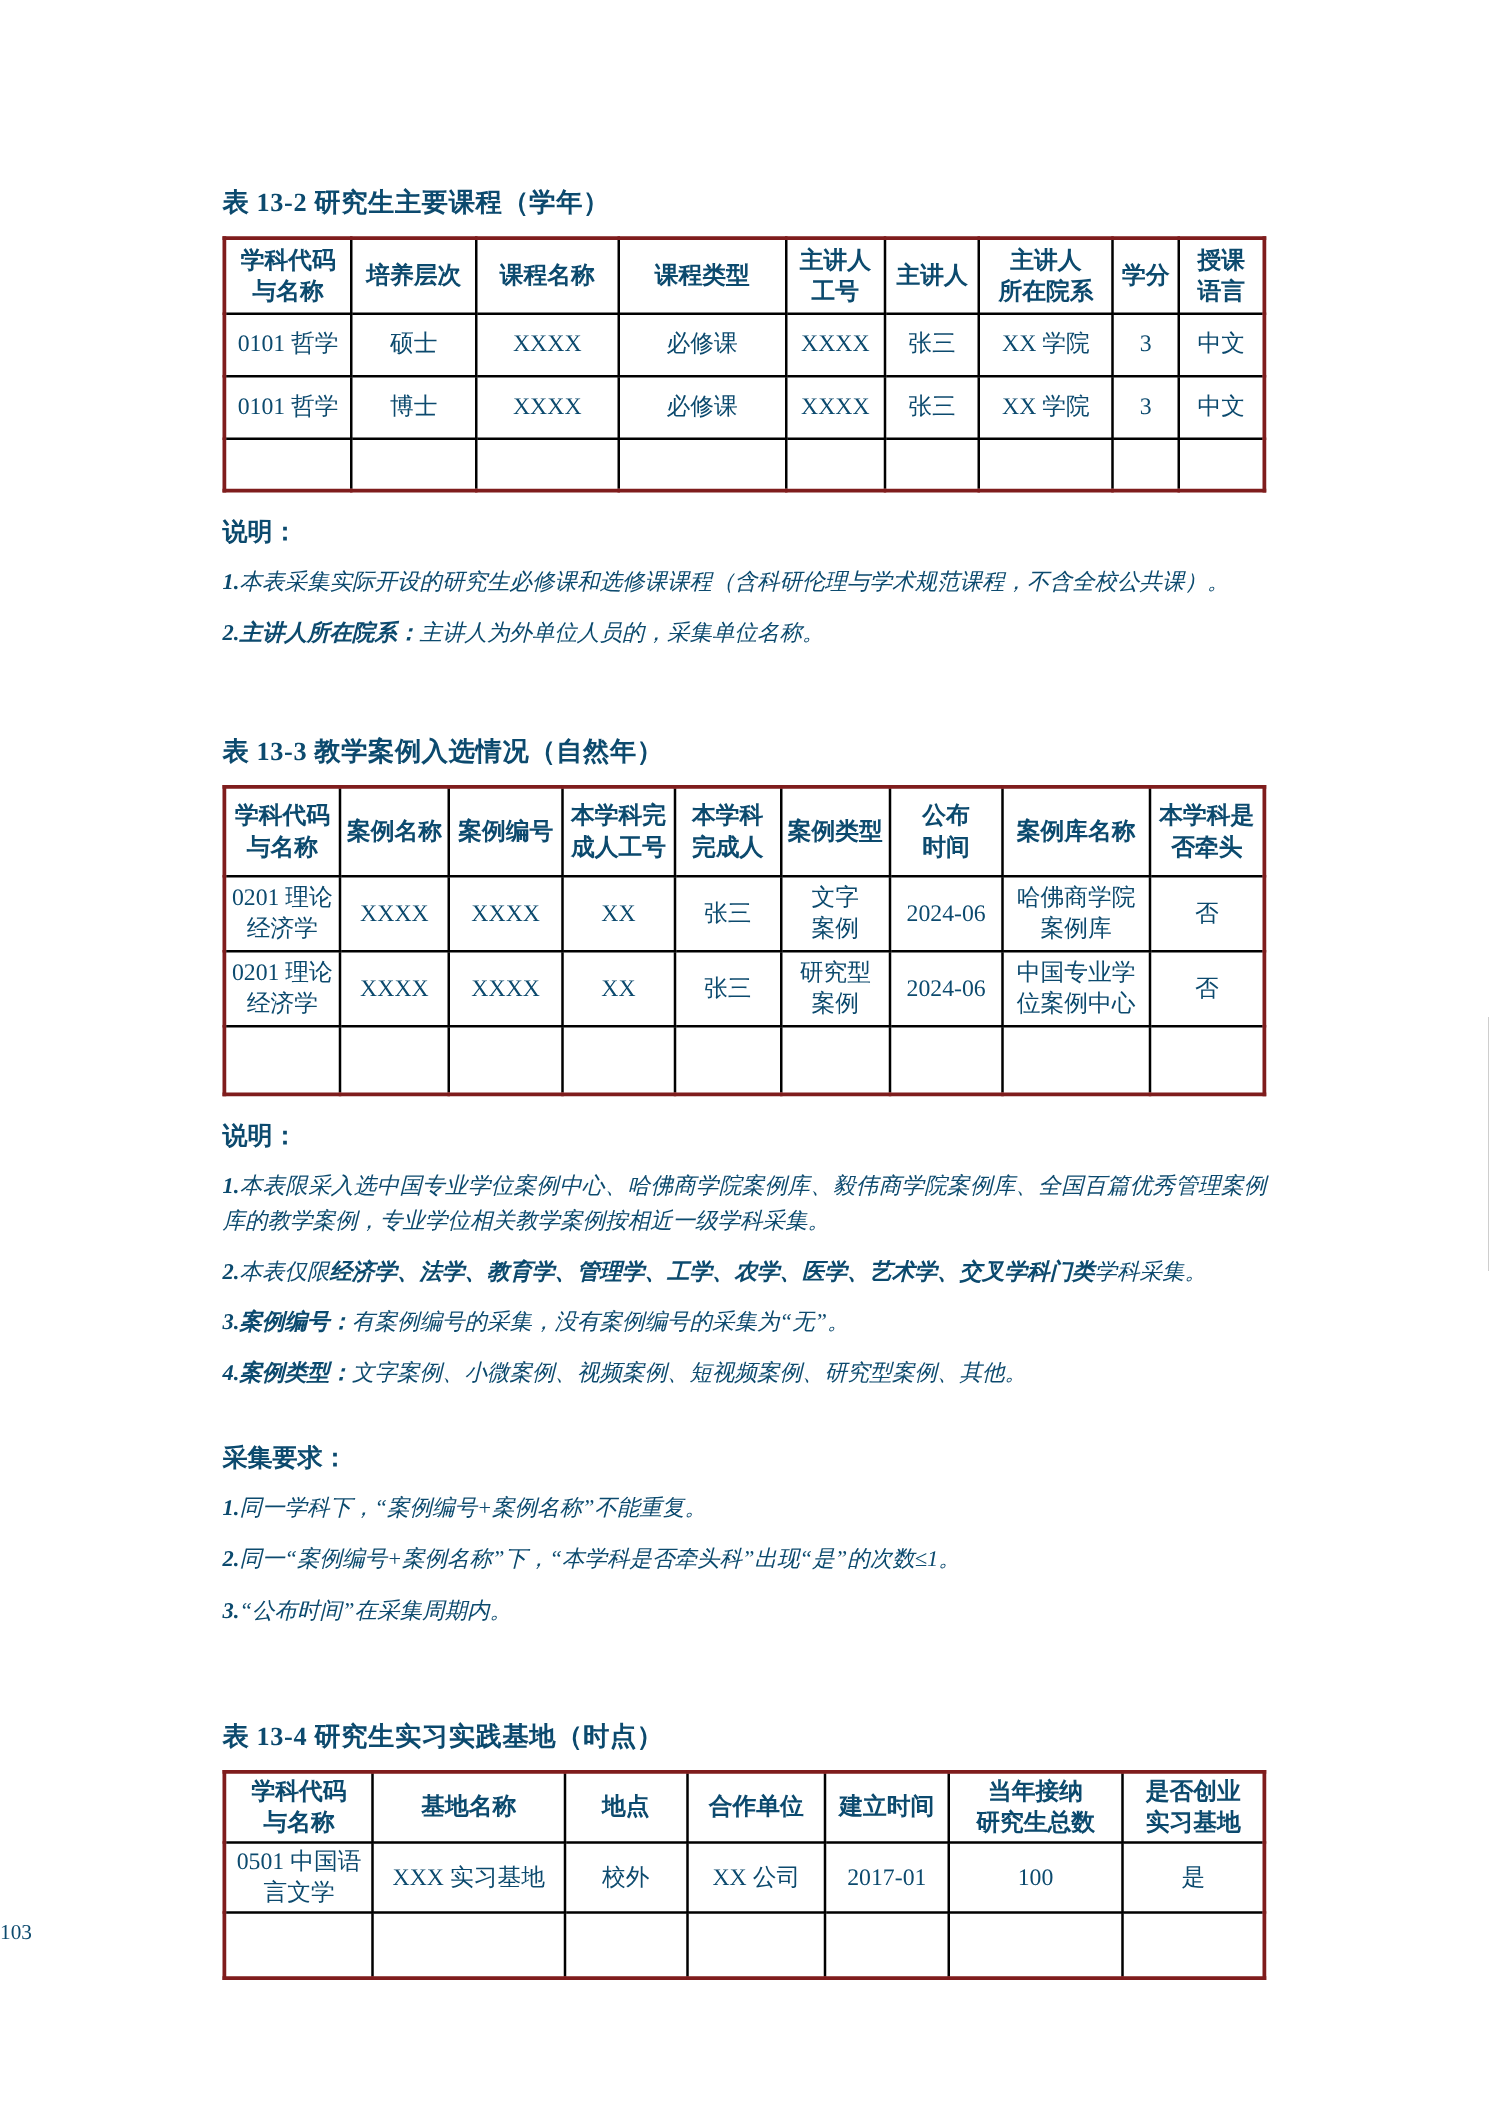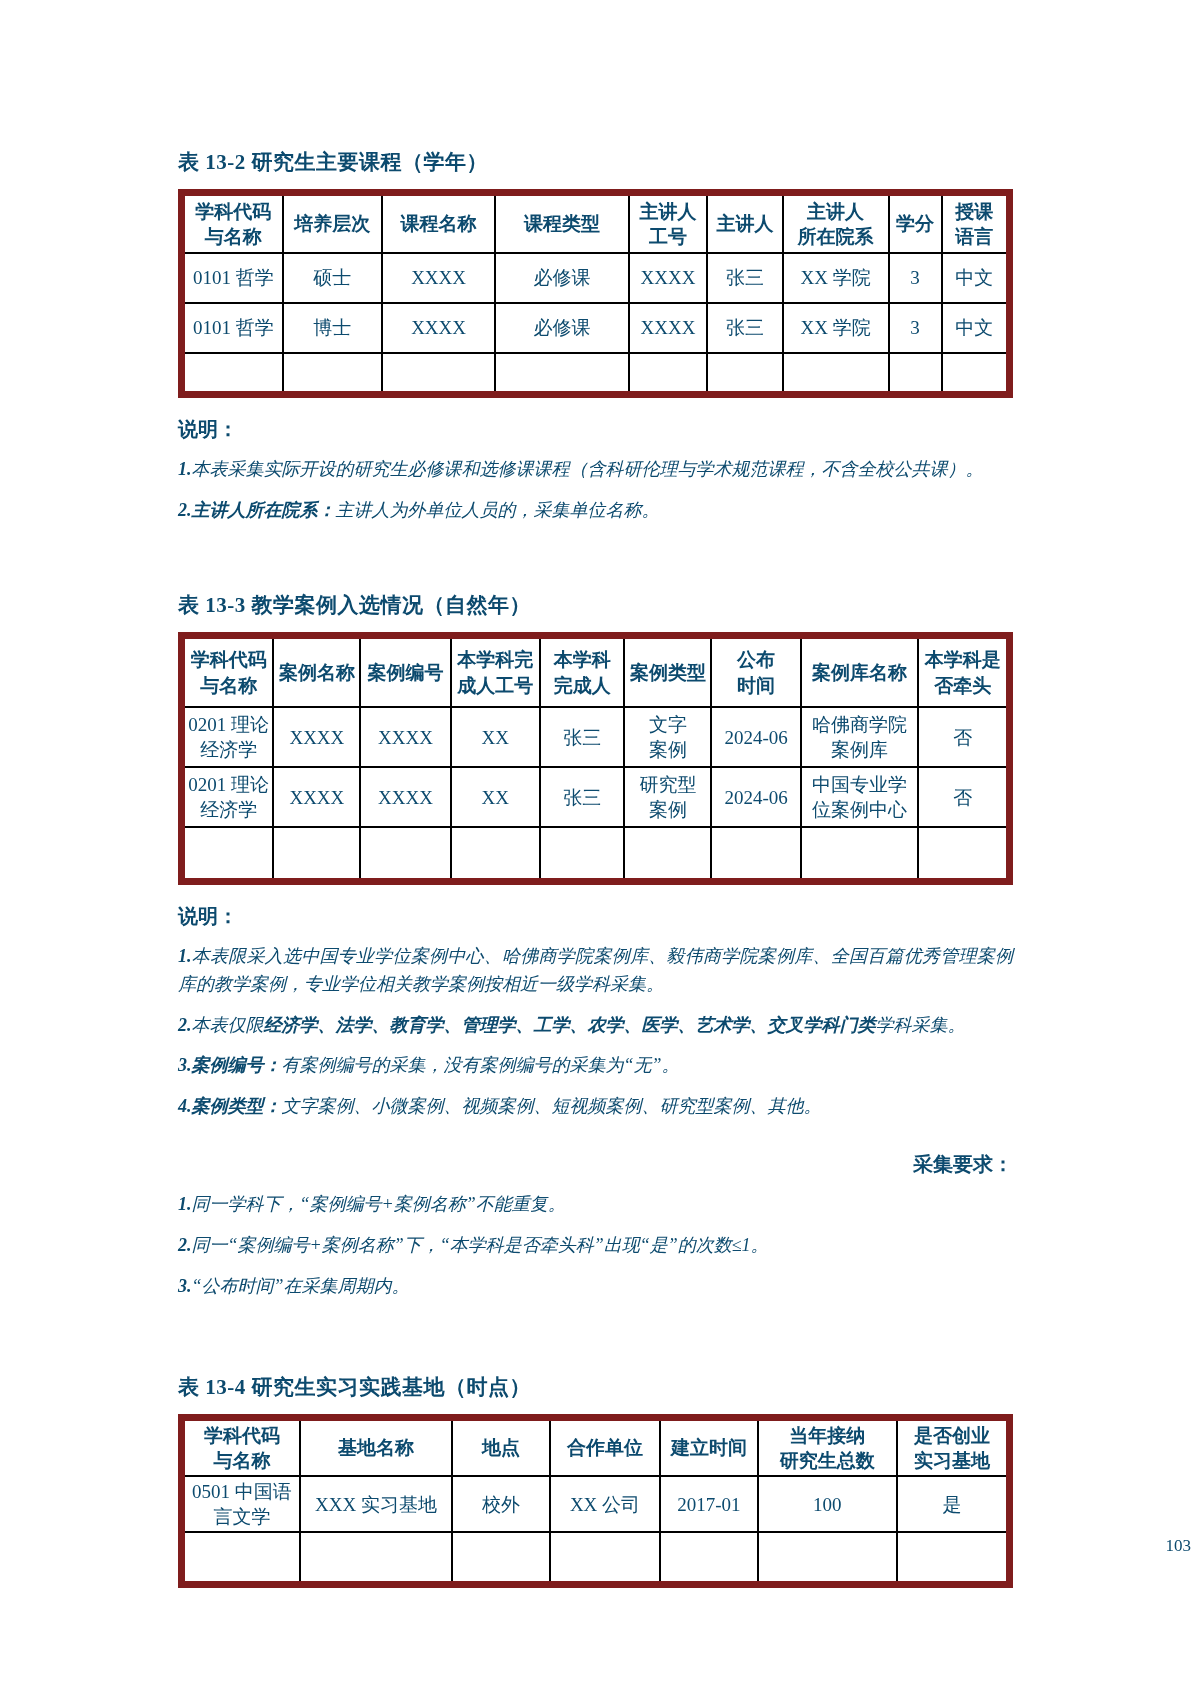--- a/index.html
+++ b/index.html
@@ -16,21 +16,21 @@
   .table-title{
     font-size:21px;
     font-weight:bold;
     margin:0 0 13px 0;
     letter-spacing:0.5px;
   }
   table.tbl{
     border-collapse:collapse;
     table-layout:fixed;
     width:100%;
-    border:7px solid #7f1d1d;
+    border:3px solid #7f1d1d;
   }
   table.tbl th, table.tbl td{
     border:2px solid #000;
     text-align:center;
     vertical-align:middle;
     white-space:pre-line;
     font-size:19px;
     line-height:1.32;
     padding:2px 3px;
     overflow:hidden;
@@ -53,27 +53,27 @@
   }
   .note-line{
     font-size:18px;
     line-height:1.55;
     margin:13px 0 0 0;
     text-align:justify;
     font-style:italic;
   }
   .note-line b{font-weight:bold;}
   .sec-13-3{margin-top:66px;}
-  .req-label{margin-top:30px;text-align:right;}
+  .req-label{margin-top:40px;}
   .sec-13-4{margin-top:72px;}
   .page-number{
     position:absolute;
     top:1536px;
     left:0;right:0;
-    text-align:right;
+    text-align:left;
     font-size:17px;
   }
 </style>
 </head>
 <body>
 
 <div class="page">
 
   <section>
     <h2 class="table-title">表 13-2 研究生主要课程（学年）</h2>

